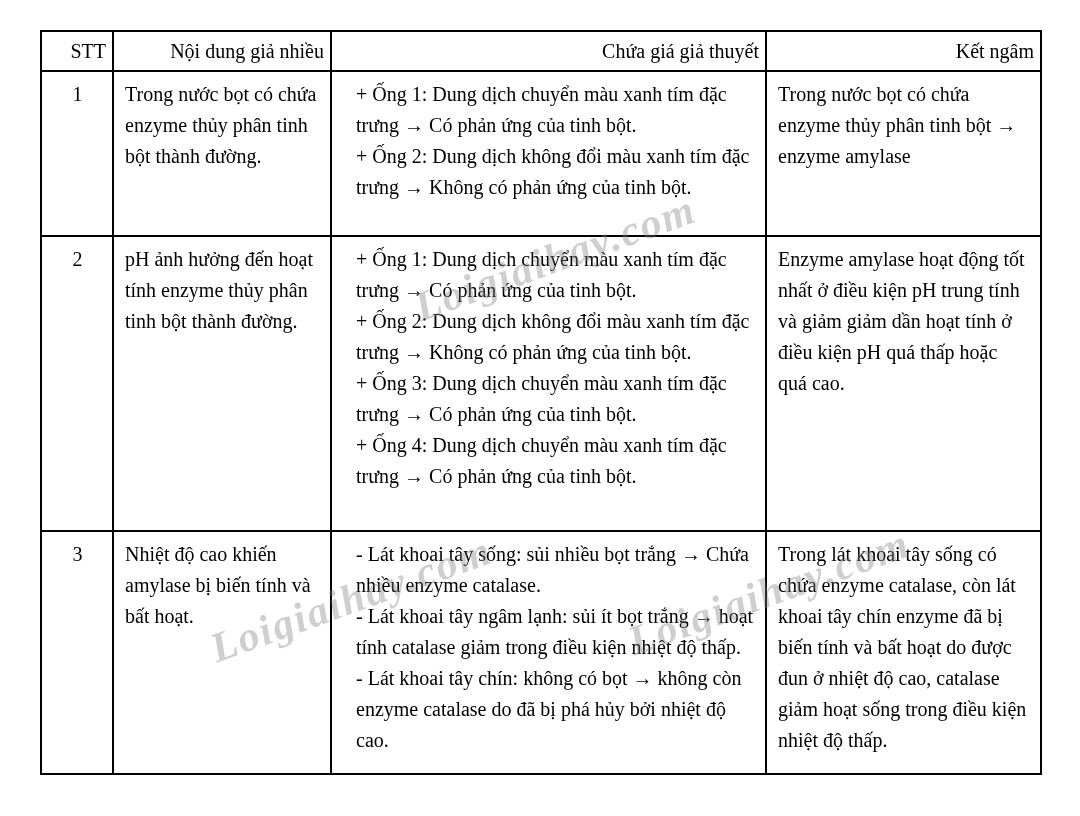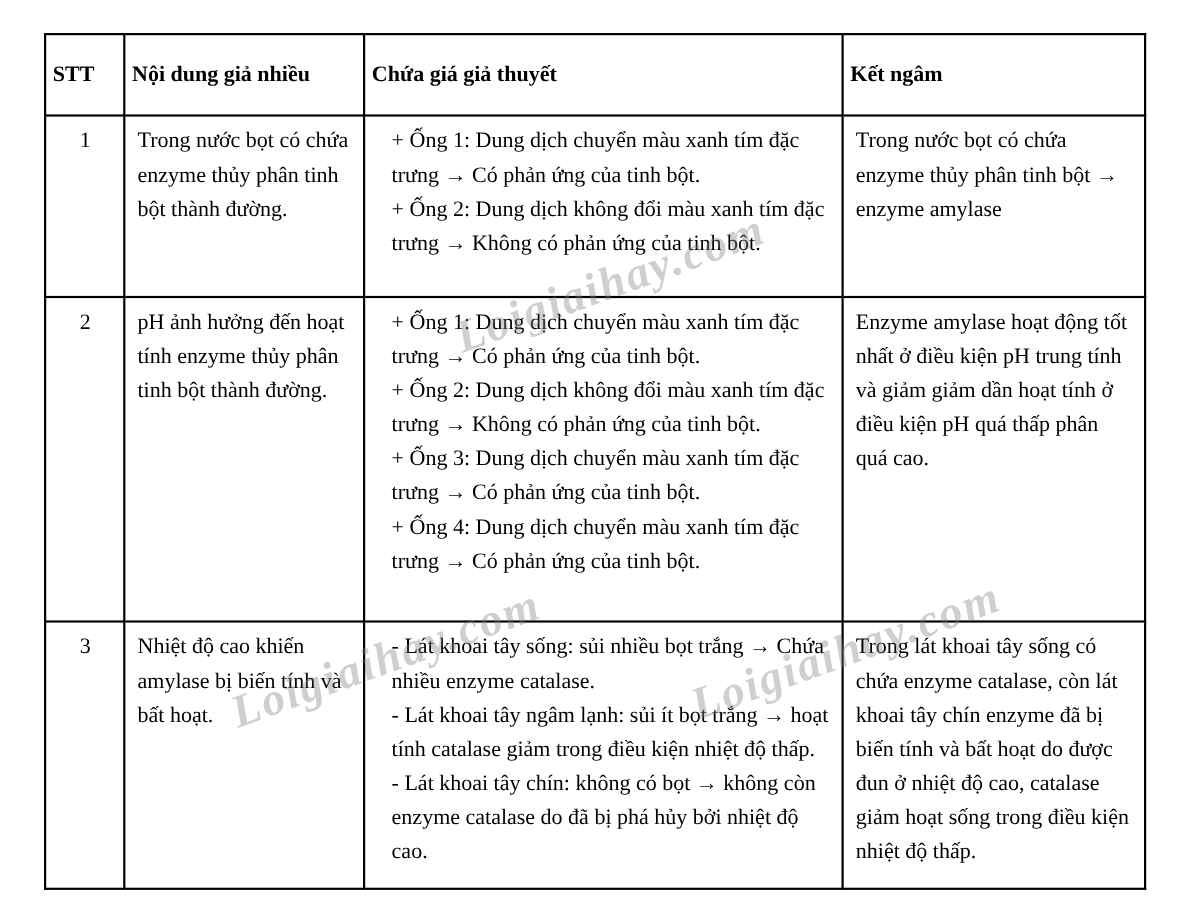--- a/index.html
+++ b/index.html
@@ -29,24 +29,24 @@
   .doc-table col.c4 { width: 275px; }
   .doc-table th, .doc-table td {
     border: 2px solid #000;
     font-size: 20px;
     line-height: 1.55;
     vertical-align: top;
     padding: 7px 10px 9px 11px;
     background: transparent;
   }
   .doc-table th {
-    font-weight: bold;
-    text-align: left;
+    font-weight: normal;
+    text-align: right;
     vertical-align: middle;
-    padding: 23px 6px;
+    padding: 6px 6px;
     line-height: 1.3;
   }
   .doc-table td.stt-cell {
     text-align: center;
   }
   .doc-table td.multiline {
     white-space: pre-line;
     padding-left: 24px;
   }
   tr.row-1 { height: 165px; }
@@ -95,21 +95,21 @@
 + Ống 2: Dung dịch không đổi màu xanh tím đặc trưng → Không có phản ứng của tinh bột.</td>
       <td>Trong nước bọt có chứa enzyme thủy phân tinh bột → enzyme amylase</td>
     </tr>
     <tr class="row-2">
       <td class="stt-cell">2</td>
       <td>pH ảnh hưởng đến hoạt tính enzyme thủy phân tinh bột thành đường.</td>
       <td class="multiline">+ Ống 1: Dung dịch chuyển màu xanh tím đặc trưng → Có phản ứng của tinh bột.
 + Ống 2: Dung dịch không đổi màu xanh tím đặc trưng → Không có phản ứng của tinh bột.
 + Ống 3: Dung dịch chuyển màu xanh tím đặc trưng → Có phản ứng của tinh bột.
 + Ống 4: Dung dịch chuyển màu xanh tím đặc trưng → Có phản ứng của tinh bột.</td>
-      <td>Enzyme amylase hoạt động tốt nhất ở điều kiện pH trung tính và giảm giảm dần hoạt tính ở điều kiện pH quá thấp phân quá cao.</td>
+      <td>Enzyme amylase hoạt động tốt nhất ở điều kiện pH trung tính và giảm giảm dần hoạt tính ở điều kiện pH quá thấp hoặc quá cao.</td>
     </tr>
     <tr class="row-3">
       <td class="stt-cell">3</td>
       <td>Nhiệt độ cao khiến amylase bị biến tính và bất hoạt.</td>
       <td class="multiline">- Lát khoai tây sống: sủi nhiều bọt trắng → Chứa nhiều enzyme catalase.
 - Lát khoai tây ngâm lạnh: sủi ít bọt trắng → hoạt tính catalase giảm trong điều kiện nhiệt độ thấp.
 - Lát khoai tây chín: không có bọt → không còn enzyme catalase do đã bị phá hủy bởi nhiệt độ cao.</td>
       <td>Trong lát khoai tây sống có chứa enzyme catalase, còn lát khoai tây chín enzyme đã bị biến tính và bất hoạt do được đun ở nhiệt độ cao, catalase giảm hoạt sống trong điều kiện nhiệt độ thấp.</td>
     </tr>
   </tbody>

